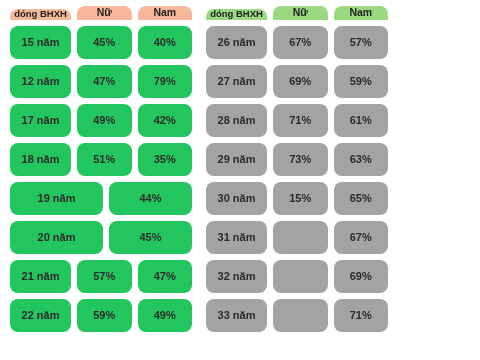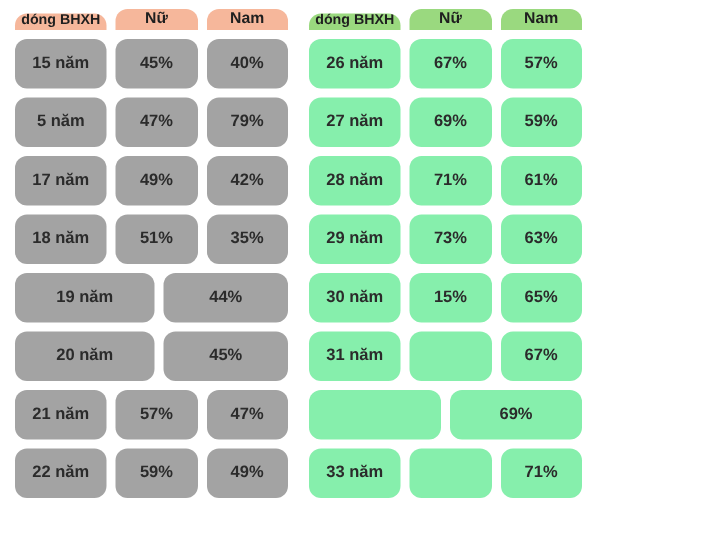--- a/index.html
+++ b/index.html
@@ -50,23 +50,23 @@
     font-weight: bold;
     color: #2b2b2b;
     box-sizing: border-box;
     text-align: center;
     line-height: 1.15;
   }
   .cell.years {
     flex: 1.12 1 0;
   }
   
-  .panel-left .cell { background: #a3a3a3; }
-  
-  .panel-right .cell { background: #86efac; }
+  .panel-left .cell { background: #22c55e; }
+  
+  .panel-right .cell { background: #a3a3a3; }
 
   .cell.empty { color: transparent; }
 
   
   .header-row {
     height: 20px;
     align-items: flex-end;
     margin-bottom: 6px;
   }
   .header-cell {
@@ -129,21 +129,21 @@
       </div>
     </div>
 
     <div class="grid">
       <div class="row">
         <div class="cell years">15 năm</div>
         <div class="cell">45%</div>
         <div class="cell">40%</div>
       </div>
       <div class="row">
-        <div class="cell years">5 năm</div>
+        <div class="cell years">12 năm</div>
         <div class="cell">47%</div>
         <div class="cell">79%</div>
       </div>
       <div class="row">
         <div class="cell years">17 năm</div>
         <div class="cell">49%</div>
         <div class="cell">42%</div>
       </div>
       <div class="row">
         <div class="cell years">18 năm</div>
@@ -212,20 +212,21 @@
         <div class="cell years">30 năm</div>
         <div class="cell">15%</div>
         <div class="cell">65%</div>
       </div>
       <div class="row">
         <div class="cell years">31 năm</div>
         <div class="cell empty"></div>
         <div class="cell">67%</div>
       </div>
       <div class="row">
+        <div class="cell years">32 năm</div>
         <div class="cell empty"></div>
         <div class="cell">69%</div>
       </div>
       <div class="row">
         <div class="cell years">33 năm</div>
         <div class="cell empty"></div>
         <div class="cell">71%</div>
       </div>
     </div>
     <div class="bottom-strip"></div>

